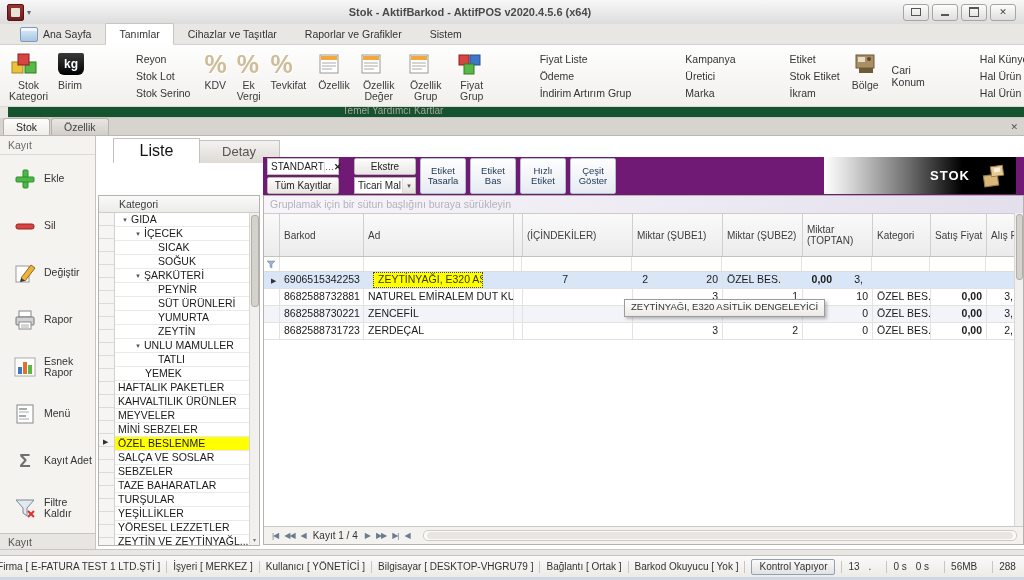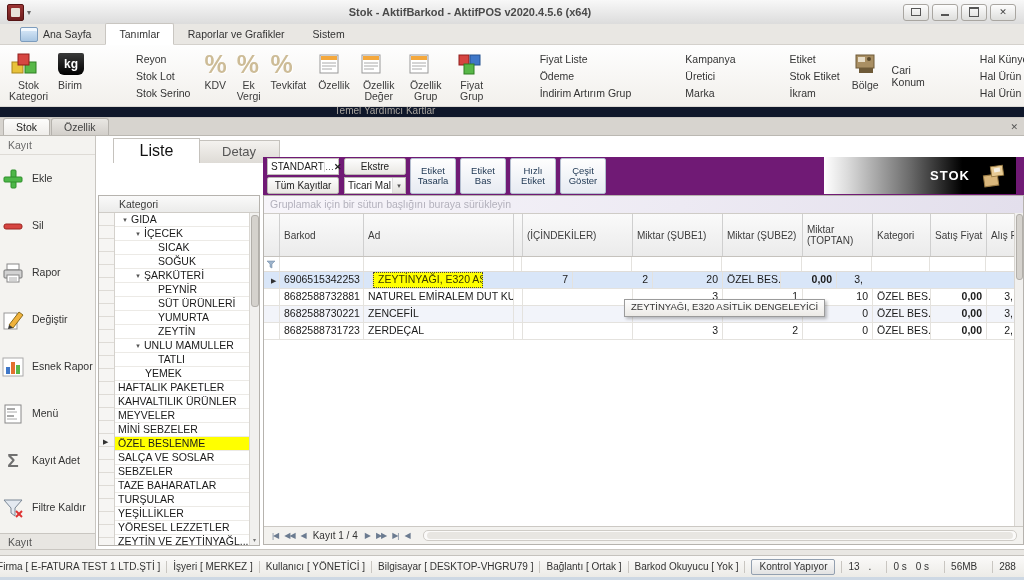--- a/index.html
+++ b/index.html
@@ -42,38 +42,38 @@
   .stack .sitem{line-height:17px;font-size:10.5px;color:#333;white-space:nowrap;padding-left:40px;}
   .rsep{width:1px;background:#ddd9d3;margin:3px 1px;}
   .pct{font-size:25px;font-weight:bold;color:#cdbc97;text-shadow:1px 1px 0 #fff;line-height:26px;}
   .kgbox{width:26px;height:22px;background:linear-gradient(#3a3a3a,#000);border-radius:2px 2px 6px 6px;
     color:#fff;font-weight:bold;font-size:12px;display:flex;align-items:center;justify-content:center;}
   .plainlbl{display:flex;align-items:center;padding:0 8px;color:#333;}
   .dropbig{display:flex;align-items:center;justify-content:center;text-align:center;
     padding:0 8px;color:#333;line-height:13px;}
   .dropbig .din{display:inline;}
   .caret{font-size:8px;color:#555;}
-  .ribbonfooter{position:absolute;top:104px;left:0;right:0;height:13px;background:#0f172a;
+  .ribbonfooter{position:absolute;top:104px;left:8px;right:0;height:13px;background:#14532d;
     border-bottom:1px solid #c9c6c1;}
   .ribbonfooter span{display:block;width:770px;text-align:center;font-size:10px;color:#a8a49e;line-height:13px;}
   
   .doctabs{position:absolute;top:118px;left:0;right:0;height:17px;background:#d7d4cf;
     display:flex;align-items:flex-end;padding-left:3px;border-bottom:1px solid #bbb8b2;}
   .dtab{padding:0 12px;line-height:16px;font-size:10.5px;color:#444;
     border:1px solid #b5b2ad;border-bottom:none;border-radius:3px 3px 0 0;
     background:linear-gradient(#e9e7e3,#d2cfca);margin-right:1px;}
   .dtab.active{background:linear-gradient(#fdfdfc,#efedea);color:#222;}
   .dtabs-close{margin-left:auto;margin-right:6px;font-size:9px;color:#555;align-self:center;}
   
   .workspace{position:absolute;top:136px;left:0;right:0;height:414px;background:#fff;}
   
   .sidebar{position:absolute;left:0;top:0;width:95px;height:100%;background:#f4f3f0;
     border-right:1px solid #c9c6c1;}
   .sb-head{height:18px;line-height:18px;padding-left:8px;color:#6b6b6b;border-bottom:1px solid #dedbd6;}
-  .sb-item{height:47px;display:flex;align-items:center;gap:6px;padding-left:0;cursor:default;}
+  .sb-item{height:47px;display:flex;align-items:center;gap:6px;padding-left:12px;cursor:default;}
   .sb-item .silbl{font-size:10.5px;color:#333;line-height:11px;}
   .sb-ico{width:26px;height:24px;display:flex;align-items:center;justify-content:center;flex:none;}
   .sb-bottom{position:absolute;bottom:0;left:0;right:0;height:16px;line-height:16px;
     background:#e8e6e2;border-top:1px solid #c9c6c1;padding-left:8px;color:#555;}
   .sigma{font-size:19px;font-weight:bold;color:#707070;}
   
   .main{position:absolute;left:96px;top:0;right:0;height:100%;background:#fff;}
   .ptab{position:absolute;top:2px;height:24px;line-height:24px;text-align:center;}
   .ptab.liste{left:17px;width:85px;font-size:16px;color:#111;background:#fff;
     border:1px solid #c5c2bd;border-bottom:none;z-index:2;}
@@ -106,21 +106,21 @@
   .gridwrap{position:absolute;left:167px;top:21px;right:0;bottom:5px;}
   .gtoolbar{position:relative;height:38px;background:#701a75;display:flex;align-items:flex-start;padding-top:1px;}
   .layoutbox{width:72px;margin-left:4px;display:flex;flex-direction:column;gap:2px;}
   .lo-row{height:15px;border:1px solid #c2bfba;display:flex;align-items:center;background:#fff;}
   .lo-name{flex:1;padding-left:3px;font-size:10px;color:#222;}
   .lo-dots{width:12px;text-align:center;color:#444;font-size:9px;border-left:1px solid #ddd;}
   .lo-x{width:12px;text-align:center;color:#222;font-size:9px;font-weight:bold;}
   .btn{border:1px solid #b9b6b1;background:linear-gradient(#fdfdfd,#e9e7e3);
     text-align:center;color:#222;border-radius:2px;}
   .tk{height:15px;line-height:15px;font-size:10px;}
-  .col2{width:62px;margin-left:5px;display:flex;flex-direction:column;gap:2px;}
+  .col2{width:62px;margin-left:15px;display:flex;flex-direction:column;gap:2px;}
   .combo{height:15px;border:1px solid #b9b6b1;display:flex;align-items:center;background:#fff;}
   .combo .cval{flex:1;padding-left:3px;font-size:10px;}
   .combo .cbtn{width:12px;text-align:center;font-size:7px;color:#555;border-left:1px solid #ddd;
     background:linear-gradient(#fafafa,#e4e2de);height:100%;display:flex;align-items:center;justify-content:center;}
   .ebtn{width:42px;min-height:32px;margin-left:4px;border:1px solid #b3becf;border-radius:2px;
     background:linear-gradient(#fefefe,#e7ebf2);display:flex;align-items:center;justify-content:center;
     text-align:center;font-size:9.5px;color:#223a55;line-height:10px;padding:1px;}
   .banner{position:absolute;right:8px;top:0;width:186px;height:37px;
     background:linear-gradient(90deg,#ffffff 0%,#dcdcdc 12%,#6a6a6a 45%,#000 72%);
     display:flex;align-items:center;justify-content:flex-end;gap:8px;padding-right:6px;}
@@ -205,20 +205,21 @@
         </div>
     </div>
   </div>
 
   <div class="ribbontabs">
     <div class="rtab first">
       <span class="hm-icon"></span>
       <span>Ana Sayfa</span>
     </div>
     <div class="rtab active"><span>Tanımlar</span></div>
+    <div class="rtab"><span>Cihazlar ve Taşıtlar</span></div>
     <div class="rtab"><span>Raporlar ve Grafikler</span></div>
     <div class="rtab"><span>Sistem</span></div>
   </div>
 
   <div class="ribbonbody">
     <div class="bigbtn">
       <div class="bicon">
         <svg width="30" height="26">
             <rect x="3" y="11" width="11" height="11" fill="#e8c23a" stroke="#a8861d"></rect>
             <rect x="16" y="11" width="11" height="11" fill="#58b848" stroke="#2e7f22"></rect>
@@ -376,42 +377,42 @@
         </span>
         <span class="silbl">Ekle</span>
       </div>
       <div class="sb-item">
         <span class="sb-ico">
           <svg width="22" height="22">
               <rect x="2" y="9" width="18" height="5" rx="2" fill="#d64541" stroke="#9c2420"></rect>
             </svg>
         </span>
         <span class="silbl">Sil</span>
+      </div>
+      <div class="sb-item">
+        <span class="sb-ico">
+          <svg width="22" height="22">
+              <rect x="2" y="4" width="13" height="16" fill="#fff" stroke="#999"></rect>
+              <polygon points="7,16 17,3 21,6 11,19" fill="#f0b23c" stroke="#8a6d1f"></polygon>
+              <polygon points="7,16 11,19 6,20" fill="#333"></polygon>
+            </svg>
+        </span>
+        <span class="silbl">Değiştir</span>
       </div>
       <div class="sb-item">
         <span class="sb-ico">
           <svg width="22" height="22">
               <rect x="5" y="2" width="12" height="6" fill="#fff" stroke="#888"></rect>
               <rect x="2" y="8" width="18" height="8" rx="1" fill="#d2d2d2" stroke="#777"></rect>
               <rect x="5" y="13" width="12" height="7" fill="#fff" stroke="#888"></rect>
               <line x1="7" y1="16" x2="15" y2="16" stroke="#aaa"></line>
               <line x1="7" y1="18" x2="15" y2="18" stroke="#aaa"></line>
             </svg>
         </span>
         <span class="silbl">Rapor</span>
-      </div>
-      <div class="sb-item">
-        <span class="sb-ico">
-          <svg width="22" height="22">
-              <rect x="2" y="4" width="13" height="16" fill="#fff" stroke="#999"></rect>
-              <polygon points="7,16 17,3 21,6 11,19" fill="#f0b23c" stroke="#8a6d1f"></polygon>
-              <polygon points="7,16 11,19 6,20" fill="#333"></polygon>
-            </svg>
-        </span>
-        <span class="silbl">Değiştir</span>
       </div>
       <div class="sb-item">
         <span class="sb-ico">
           <svg width="22" height="22">
               <rect x="1" y="2" width="20" height="18" fill="#fff" stroke="#aaa"></rect>
               <rect x="4" y="11" width="4" height="7" fill="#3f77c8"></rect>
               <rect x="9" y="6" width="4" height="12" fill="#e2712e"></rect>
               <rect x="14" y="9" width="4" height="9" fill="#58b848"></rect>
             </svg>
         </span>

